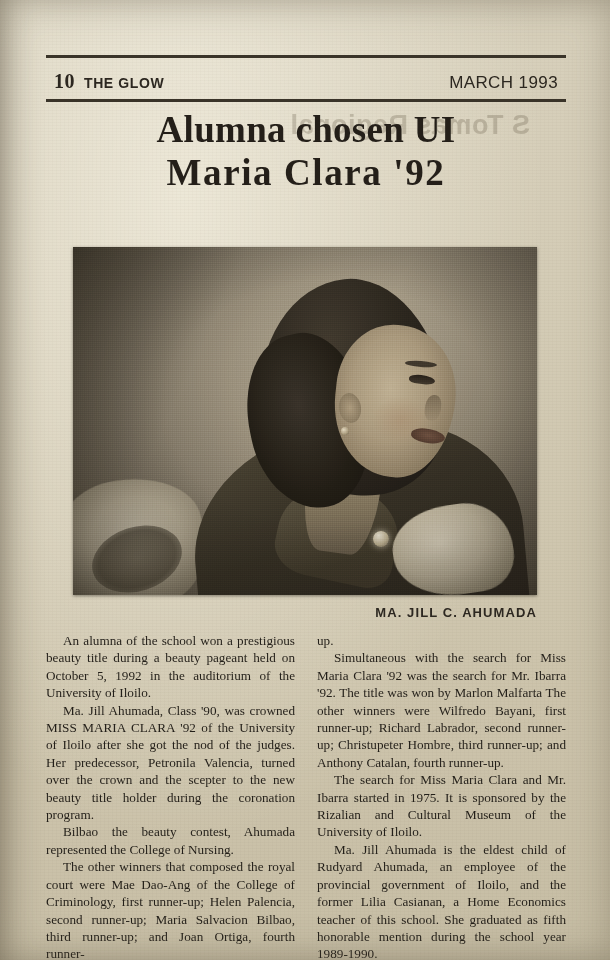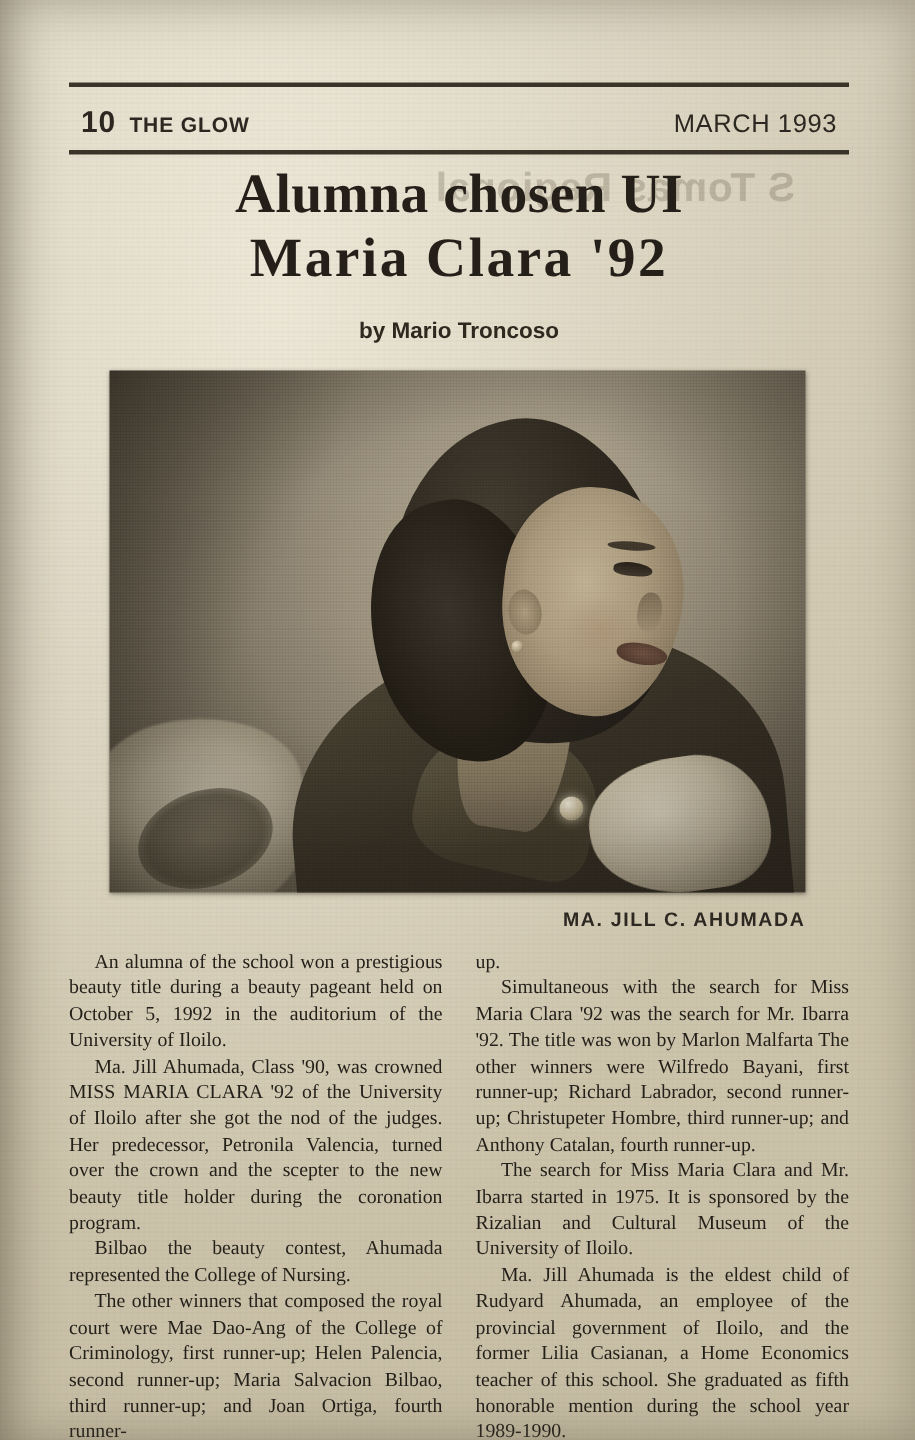--- a/index.html
+++ b/index.html
@@ -53,21 +53,21 @@
     display: flex;
     align-items: baseline;
     justify-content: space-between;
   }
   .masthead-left {
     display: flex;
     align-items: baseline;
     gap: 9px;
   }
   .page-number {
-    font-family: Liberation Sans, sans-serif;
+    font-family: Liberation Serif, serif;
     font-weight: bold;
     font-size: 20px;
     color: #2c2720;
     letter-spacing: .5px;
   }
   .masthead-title {
     font-family: "Liberation Sans", sans-serif;
     font-weight: bold;
     font-size: 14px;
     color: #2c2720;
@@ -365,21 +365,20 @@
       <span class="masthead-title">THE GLOW</span>
     </div>
     <span class="masthead-date">MARCH 1993</span>
   </div>
 
   <div class="headline">
     <div class="l1">Alumna chosen UI</div>
     <div class="l2">Maria  Clara '92</div>
   </div>
 
-  <div class="byline">by Mario Troncoso</div>
 
   <div class="photo-wrap">
     <div class="photo">
       <div class="ph-bg"></div>
       <div class="ph-bg2"></div>
       <div class="ph-fur"></div>
       <div class="ph-fur2"></div>
       <div class="ph-body"></div>
       <div class="ph-collar"></div>
       <div class="ph-lace"></div>

